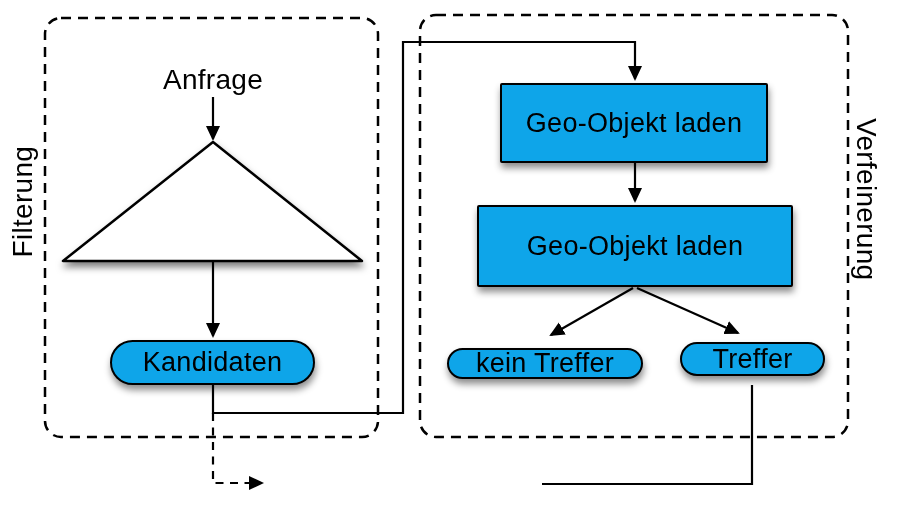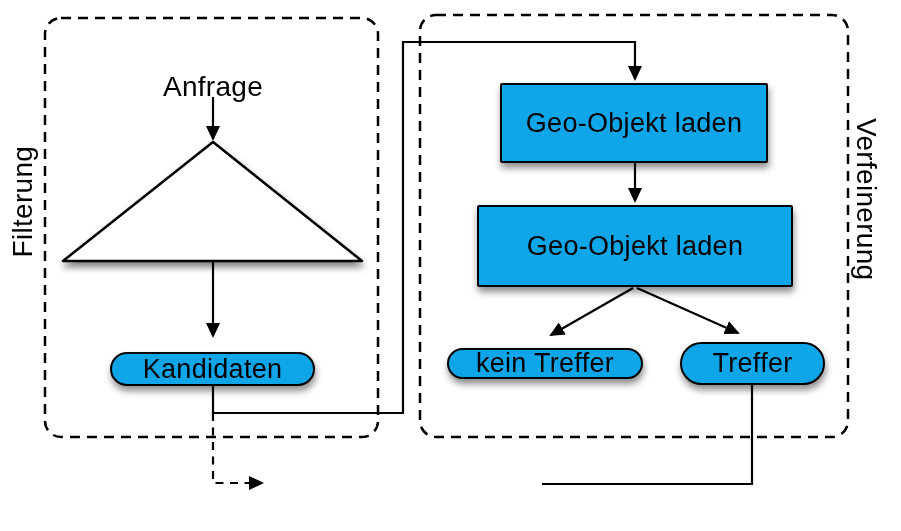--- a/index.html
+++ b/index.html
@@ -94,27 +94,27 @@
     <path d="M637,288 L738,333" fill="none" stroke="#000000" stroke-width="2.2" marker-end="url(#arrowhead)"></path>
     <path d="M213,413 L213,483 L262,483" fill="none" stroke="#000000" stroke-width="2.2" stroke-dasharray="8 6.5" marker-end="url(#arrowhead)"></path>
     <path d="M752,385 L752,484 L542,484" fill="none" stroke="#000000" stroke-width="2.2"></path>
 
     <polygon points="213,142 63,261 362,261" fill="#ffffff" stroke="#000000" stroke-width="2.5" stroke-linejoin="round" filter="url(#tri-shadow)"></polygon>
   </svg>
 
   <div id="filterung-label" class="group-label">Filterung</div>
   <div id="verfeinerung-label" class="group-label">Verfeinerung</div>
 
-  <div class="free-label" style="left:123px; top:67px; width:180px; height:40px;">Anfrage</div>
+  <div class="free-label" style="left:123px; top:60px; width:180px; height:40px;">Anfrage</div>
 
 
-  <div class="node pill-node" style="left:110px; top:352px; width:205px; height:34px;">Kandidaten</div>
+  <div class="node pill-node" style="left:110px; top:340px; width:205px; height:45px;">Kandidaten</div>
 
   <div class="node rect-node" style="left:500px; top:83px; width:268px; height:80px;">Geo-Objekt laden</div>
 
   <div class="node rect-node" style="left:477px; top:205px; width:316px; height:82px;">Geo-Objekt laden</div>
 
   <div class="node pill-node" style="left:447px; top:348px; width:196px; height:31px;">kein Treffer</div>
 
-  <div class="node pill-node" style="left:680px; top:342px; width:145px; height:43px;text-align:right;">Treffer</div>
+  <div class="node pill-node" style="left:680px; top:342px; width:145px; height:34px;text-align:right;">Treffer</div>
 
 
 </div>
 
 </body></html>

